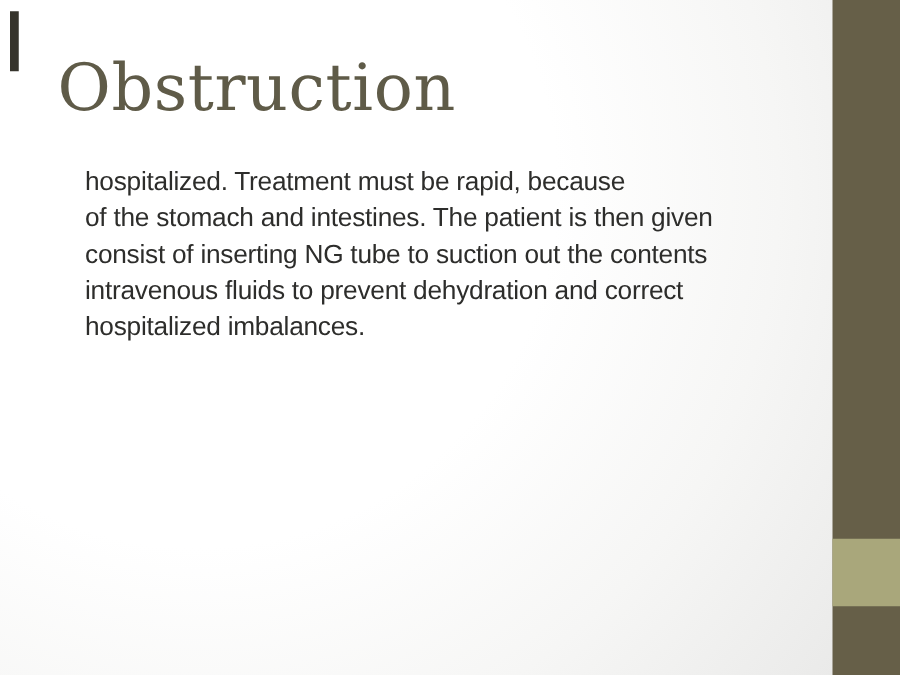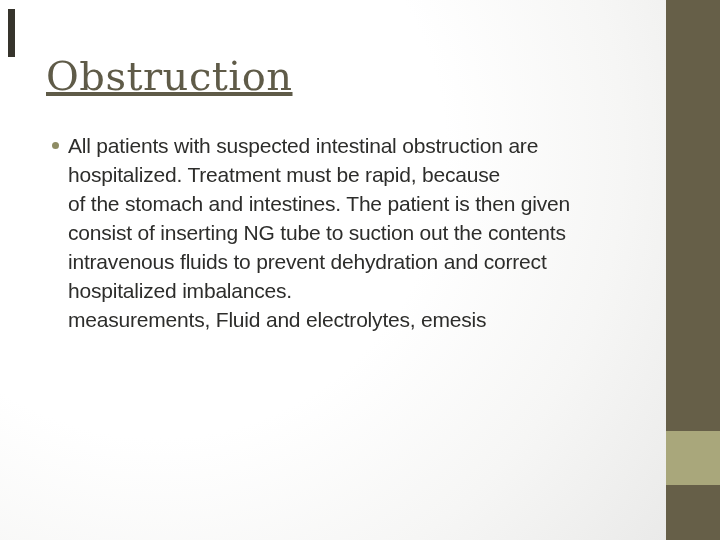--- a/index.html
+++ b/index.html
@@ -37,29 +37,28 @@
     position: absolute;
     left: 8px;
     top: 9px;
     width: 7px;
     height: 48px;
     background: var(--corner-bar, #36342c);
   }
   .title {
     position: absolute;
     left: 46px;
-    top: 52px;
+    top: 40px;
     font-family: "DejaVu Serif", "Liberation Serif", serif;
-    font-size: 40px;
+    font-size: 52px;
     font-weight: 400;
     letter-spacing: 0.5px;
     color: var(--title, #5f5b48);
     line-height: 1.2;
     white-space: nowrap;
-    text-decoration: underline;
   }
   .content {
     position: absolute;
     left: 51px;
     top: 131px;
     width: 575px;
     color: var(--body-text, #2d2d2b);
     font-size: 21px;
     letter-spacing: -0.2px;
     line-height: 29px;
@@ -87,21 +86,19 @@
 <body>
 
 <div class="slide">
   <div class="corner-bar"></div>
   <div class="side-band"></div>
   <div class="side-accent"></div>
 
   <div class="title">Obstruction</div>
 
   <div class="content">
-      <div class="text-line"><span class="dot"></span><span>All patients with suspected intestinal obstruction are</span></div>
       <div class="text-line"><span>hospitalized. Treatment must be rapid, because</span></div>
       <div class="text-line"><span>of the stomach and intestines. The patient is then given</span></div>
       <div class="text-line"><span>consist of inserting NG tube to suction out the contents</span></div>
       <div class="text-line"><span>intravenous fluids to prevent dehydration and correct</span></div>
       <div class="text-line"><span>hospitalized imbalances.</span></div>
-      <div class="text-line"><span>measurements, Fluid and electrolytes, emesis</span></div>
     </div>
 </div>
 
 </body></html>

